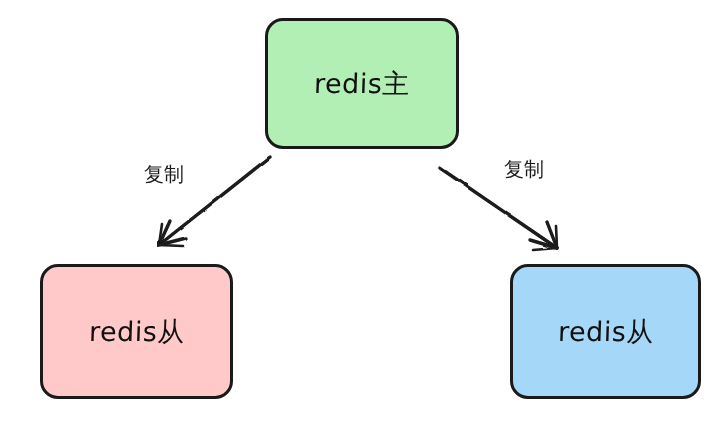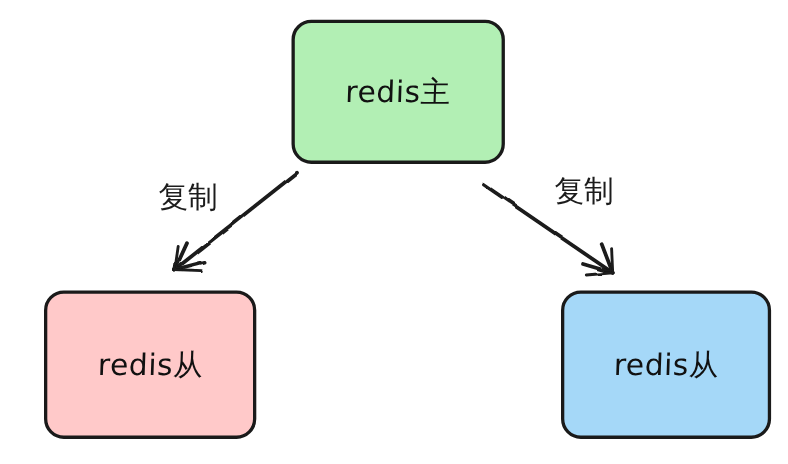--- a/index.html
+++ b/index.html
@@ -52,21 +52,21 @@
   }
   #node-slave-right {
     left: 510px;
     top: 264px;
     width: 191px;
     height: 135px;
   }
   .edge-label {
     position: absolute;
     font-family: "DejaVu Sans", sans-serif;
-    font-size: 27px;
+    font-size: 20px;
     color: #1c1c1c;
     white-space: nowrap;
   }
   #edge-label-left {
     left: 144px;
     top: 161px;
   }
   #edge-label-right {
     left: 504px;
     top: 156px;

